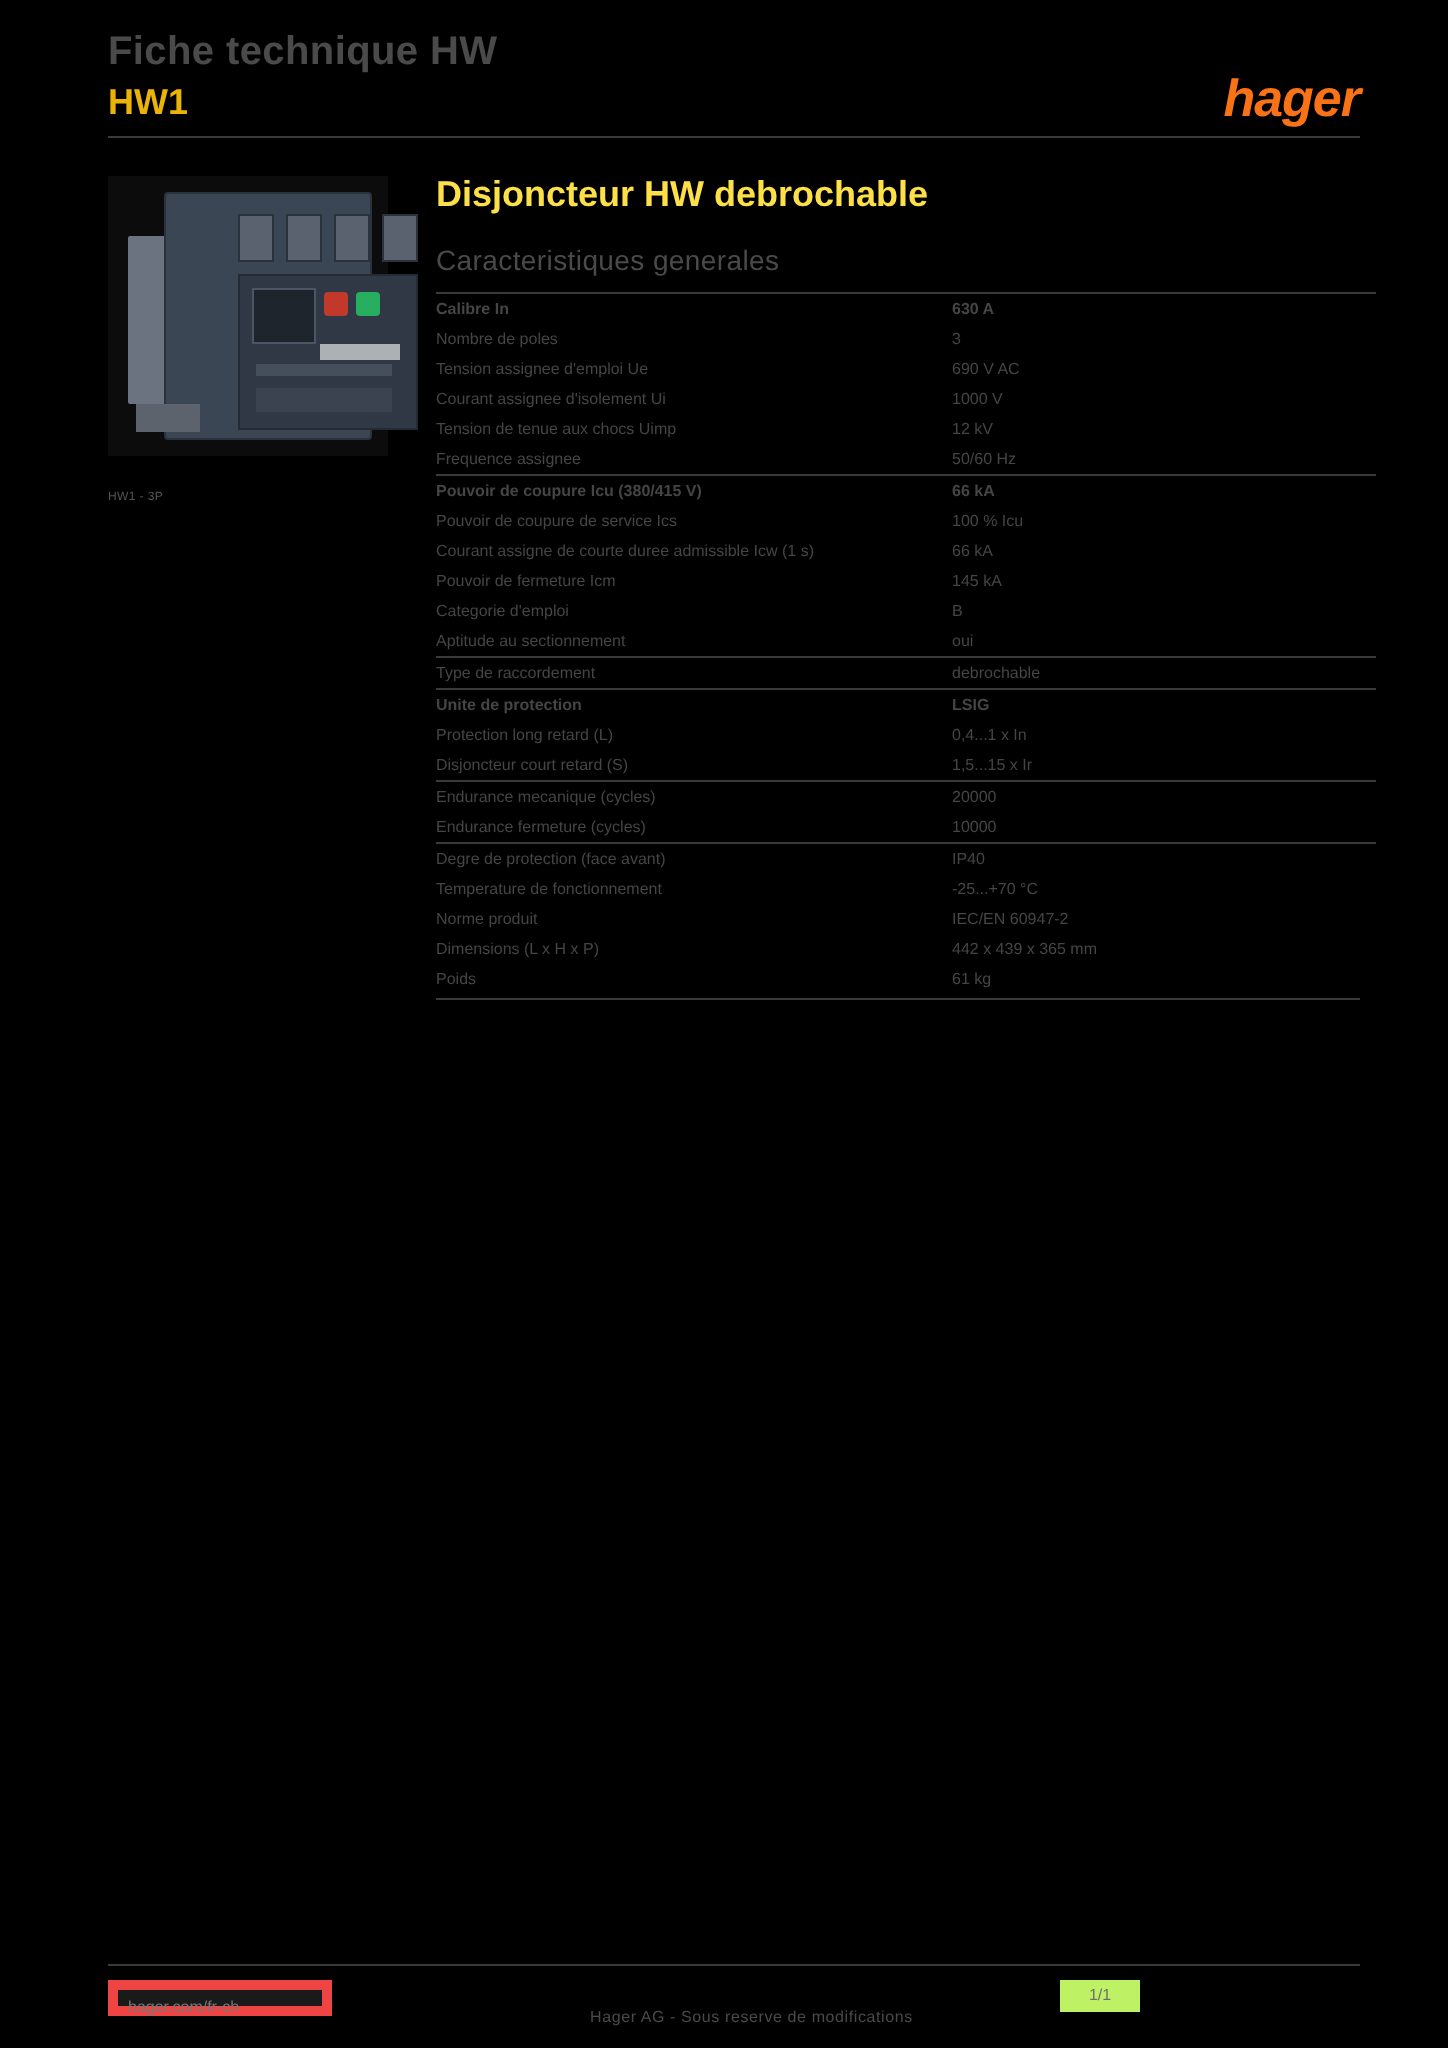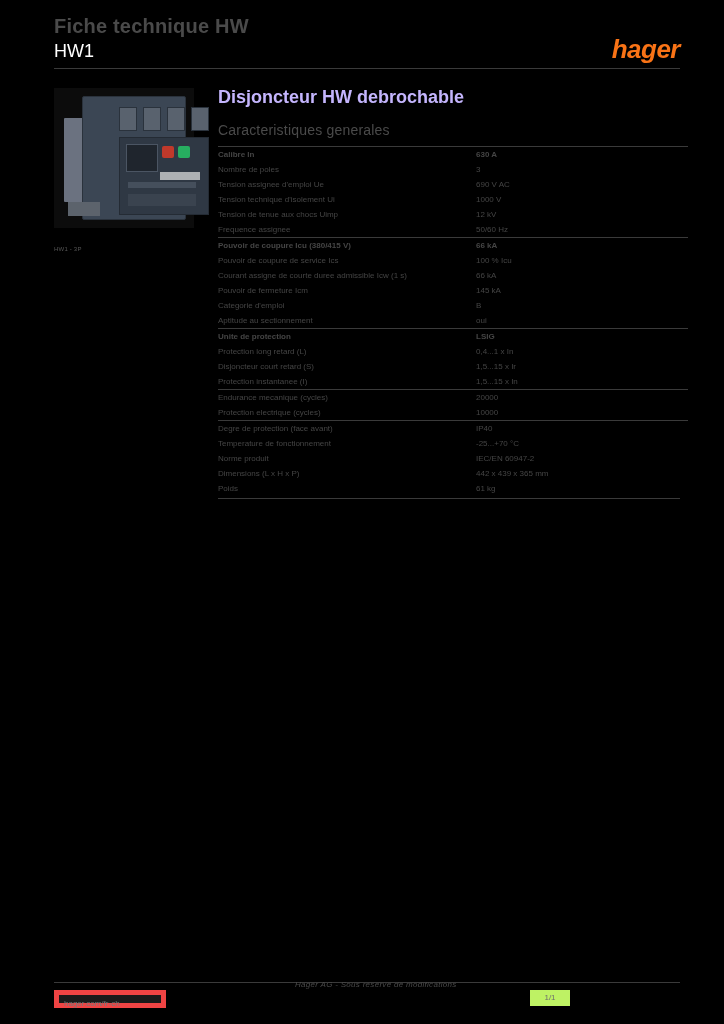--- a/index.html
+++ b/index.html
@@ -37,22 +37,22 @@
     color: #4a4a4a;
     letter-spacing: 0.2px;
     line-height: 24px;
     width: 420px;
   }
   .doc-subtitle {
     position: absolute;
     left: 0;
     top: 26px;
     font-size: 18px;
-    font-weight: normal;
-    color: #ffffff;
+    font-weight: bold;
+    color: #eab308;
     line-height: 22px;
   }
   .brand {
     position: absolute;
     right: 0;
     top: 20px;
     font-size: 26px;
     font-weight: bold;
     font-style: italic;
     color: #f97316;
@@ -195,21 +195,21 @@
   
   .content {
     position: absolute;
     left: 218px;
     top: 86px;
     width: 462px;
   }
   .section-title {
     font-size: 18px;
     font-weight: bold;
-    color: #c4b5fd;
+    color: #fde047;
     line-height: 22px;
     margin: 0 0 14px 0;
   }
   .section-subtitle {
     font-size: 14px;
     color: #4a4a4a;
     margin: 0 0 8px 0;
     letter-spacing: 0.2px;
   }
 
@@ -266,25 +266,24 @@
     border: 5px solid #ef4444;
     color: #777777;
     font-size: 8px;
     line-height: 18px;
     padding-left: 5px;
     box-sizing: border-box;
   }
   .footer-center {
     position: absolute;
     left: 295px;
-    top: 980px;
+    top: 1004px;
     font-size: 8px;
     color: #4a4a4a;
     letter-spacing: 0.3px;
-    font-style: italic;
   }
   .footer-page {
     position: absolute;
     right: 42px;
     top: 990px;
     width: 40px;
     height: 16px;
     background: #bef264;
     color: #6e6e6e;
     font-size: 8px;
@@ -338,21 +337,21 @@
           </tr>
           <tr>
             <td class="label">Nombre de poles</td>
             <td class="value">3</td>
           </tr>
           <tr>
             <td class="label">Tension assignee d'emploi Ue</td>
             <td class="value">690 V AC</td>
           </tr>
           <tr>
-            <td class="label">Tension technique d'isolement Ui</td>
+            <td class="label">Courant assignee d'isolement Ui</td>
             <td class="value">1000 V</td>
           </tr>
           <tr>
             <td class="label">Tension de tenue aux chocs Uimp</td>
             <td class="value">12 kV</td>
           </tr>
           <tr>
             <td class="label">Frequence assignee</td>
             <td class="value">50/60 Hz</td>
           </tr>
@@ -373,42 +372,42 @@
             <td class="value">145 kA</td>
           </tr>
           <tr>
             <td class="label">Categorie d'emploi</td>
             <td class="value">B</td>
           </tr>
           <tr>
             <td class="label">Aptitude au sectionnement</td>
             <td class="value">oui</td>
           </tr>
+          <tr class="group-start ">
+            <td class="label">Type de raccordement</td>
+            <td class="value">debrochable</td>
+          </tr>
           <tr class="group-start bold">
             <td class="label">Unite de protection</td>
             <td class="value">LSIG</td>
           </tr>
           <tr>
             <td class="label">Protection long retard (L)</td>
             <td class="value">0,4...1 x In</td>
           </tr>
           <tr>
             <td class="label">Disjoncteur court retard (S)</td>
             <td class="value">1,5...15 x Ir</td>
           </tr>
-          <tr>
-            <td class="label">Protection instantanee (I)</td>
-            <td class="value">1,5...15 x In</td>
-          </tr>
           <tr class="group-start ">
             <td class="label">Endurance mecanique (cycles)</td>
             <td class="value">20000</td>
           </tr>
           <tr>
-            <td class="label">Protection electrique (cycles)</td>
+            <td class="label">Endurance fermeture (cycles)</td>
             <td class="value">10000</td>
           </tr>
           <tr class="group-start ">
             <td class="label">Degre de protection (face avant)</td>
             <td class="value">IP40</td>
           </tr>
           <tr>
             <td class="label">Temperature de fonctionnement</td>
             <td class="value">-25...+70 °C</td>
           </tr>

